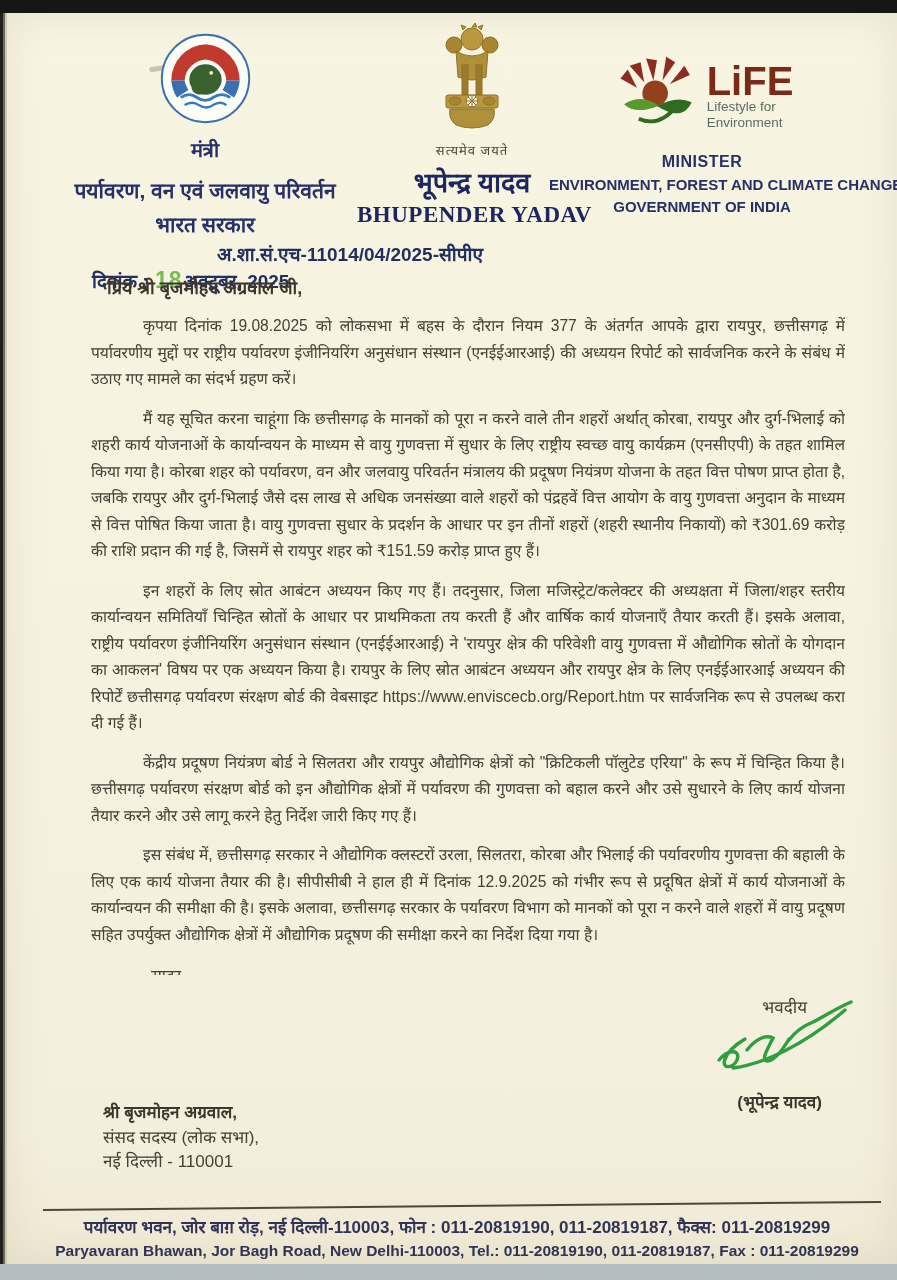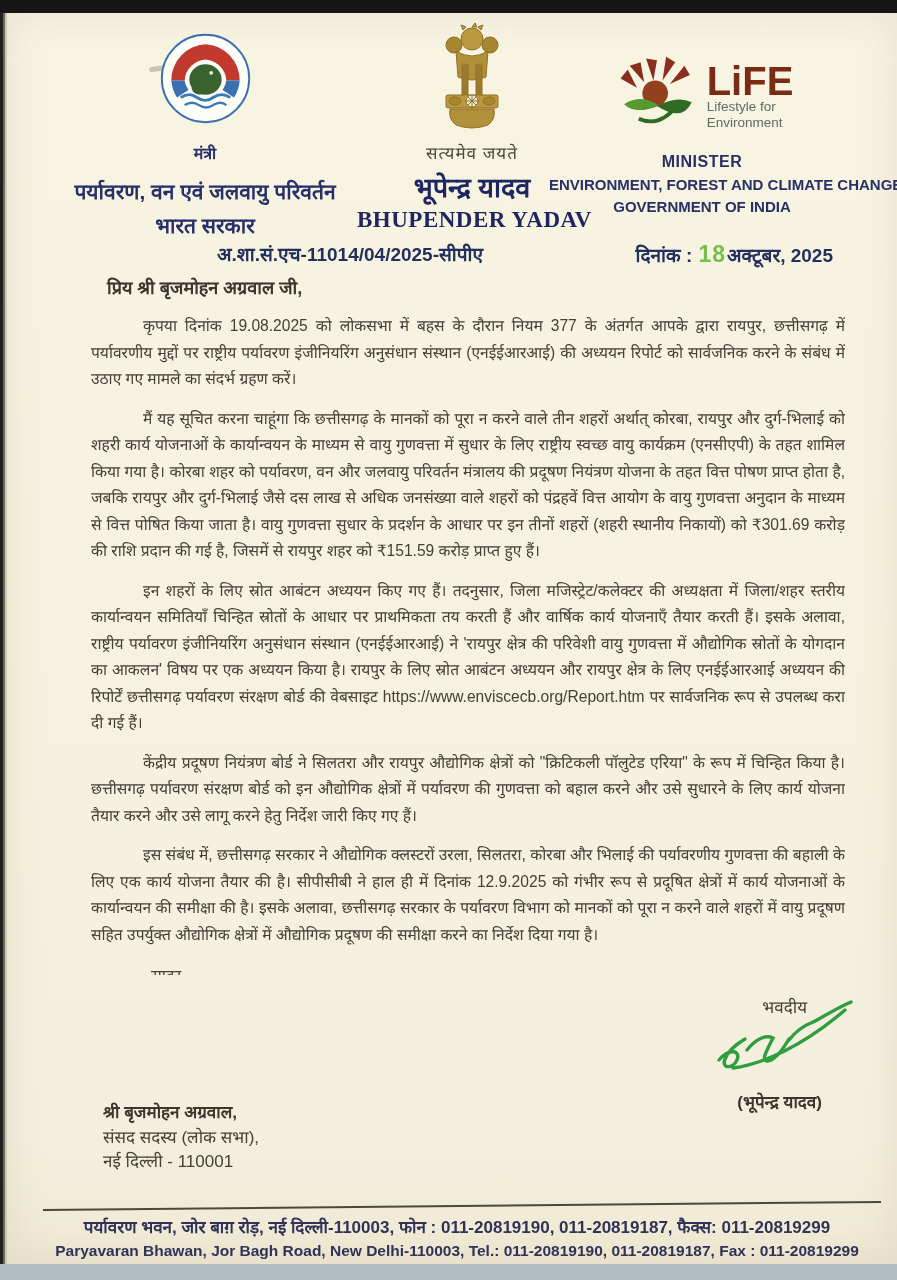--- a/index.html
+++ b/index.html
@@ -12,37 +12,37 @@
   .left-edge{position:absolute;top:13px;left:0;width:7px;bottom:16px;background:linear-gradient(90deg,#20201c 0 3px,#6b685c 3px 5px,#cfc9ae 5px 7px);}
   .bottom-strip{position:absolute;left:0;bottom:0;width:897px;height:16px;background:#b3bcc1;}
   .page{
     position:absolute;top:13px;left:7px;right:0;bottom:16px;
     background:linear-gradient(180deg,#f8f4e2 0%,#f6f2df 55%,#f4efdd 90%,#efe9d4 100%);
     box-shadow:inset 0 0 40px rgba(120,110,70,.12);
   }
   
   .hdr-left{position:absolute;left:48px;top:18px;width:300px;text-align:center;}
   .hdr-left .lg{display:inline-block;}
-  .m-l1{font-size:16px;font-weight:bold;color:#28306a;margin-top:12px;}
+  .m-l1{font-size:20px;font-weight:bold;color:#28306a;margin-top:6px;}
   .m-l2{font-size:21px;font-weight:bold;color:#28306a;margin-top:13px;white-space:nowrap;}
   .m-l3{font-size:21px;font-weight:bold;color:#28306a;margin-top:6px;}
   .hdr-center{position:absolute;left:350px;top:10px;width:230px;text-align:center;}
-  .motto{font-size:17px;color:#4c4637;margin-top:2px;letter-spacing:1px;}
+  .motto{font-size:13px;color:#4c4637;margin-top:2px;letter-spacing:1px;}
   .name-hi{font-size:27px;font-weight:bold;color:#1d2660;margin-top:4px;white-space:nowrap;}
   .name-en{font-family:"Liberation Serif","DejaVu Serif",serif;font-size:23px;font-weight:bold;color:#1d2660;margin-top:2px;letter-spacing:.5px;white-space:nowrap;}
   .hdr-right{position:absolute;right:30px;top:40px;width:330px;text-align:center;}
   .life-wrap{display:flex;align-items:center;justify-content:center;gap:4px;}
   .life-txt{text-align:left;}
   .life-word{font-size:40px;font-weight:bold;color:#7c2a18;line-height:.9;font-family:"Liberation Sans",sans-serif;}
   .life-sub{font-size:13.5px;color:#5c6e60;line-height:1.15;}
   .min-l1{font-size:16px;font-weight:bold;color:#272f67;margin-top:12px;letter-spacing:.5px;}
   .min-l2{font-size:15px;font-weight:bold;color:#272f67;margin-top:5px;white-space:nowrap;margin-left:12px;}
   .min-l3{font-size:15px;font-weight:bold;color:#272f67;margin-top:5px;}
   
-  .refrow{position:absolute;top:228px;left:85px;right:40px;display:flex;justify-content:space-between;}
+  .refrow{position:absolute;top:228px;left:85px;right:40px;display:flex;justify-content:space-between;flex-direction:column;}
   .refno{font-size:19px;font-weight:bold;color:#23305e;margin-left:125px;white-space:nowrap;}
   .dateline{font-size:19px;font-weight:bold;color:#23305e;white-space:nowrap;margin-right:24px;}
   .date-day{color:#79bd51;font-size:23px;font-weight:bold;letter-spacing:1px;padding:0 1px;}
   
   .letter{position:absolute;left:84px;right:52px;top:262px;height:700px;overflow:hidden;color:#423d34;}
   .salutation{font-size:18px;font-weight:bold;color:#3b372d;margin:0 0 14px 16px;}
   .letter p{
     margin:0 0 13px 0;font-size:15.6px;line-height:1.70;text-align:justify;
     text-indent:52px;color:#454036;
   }

